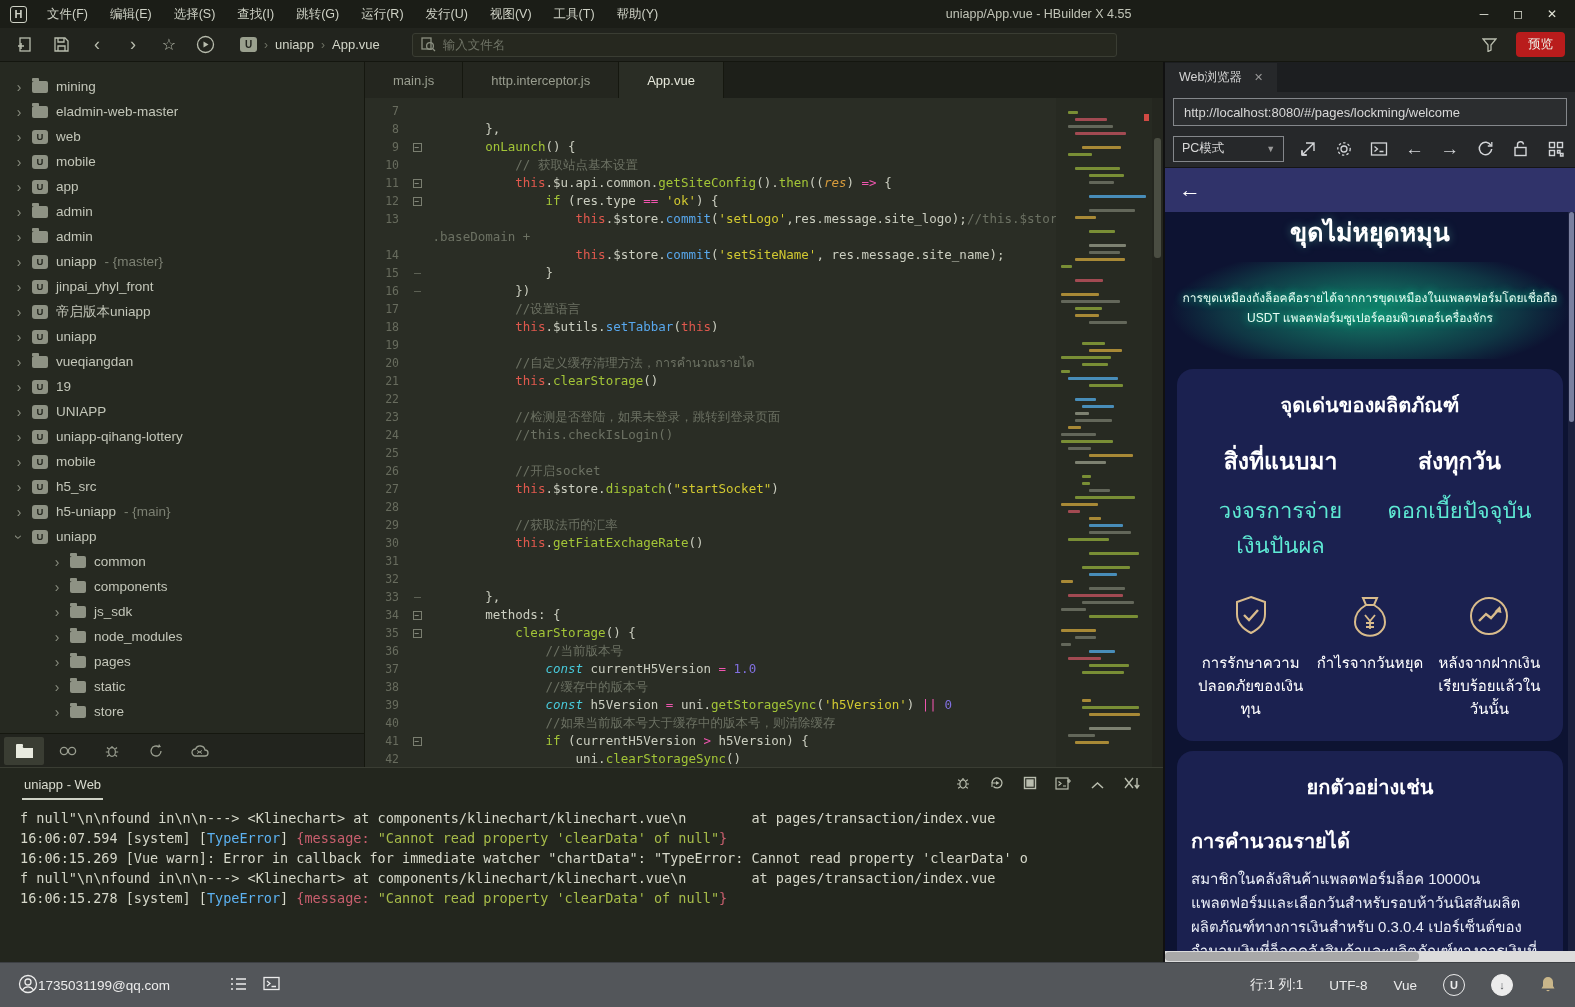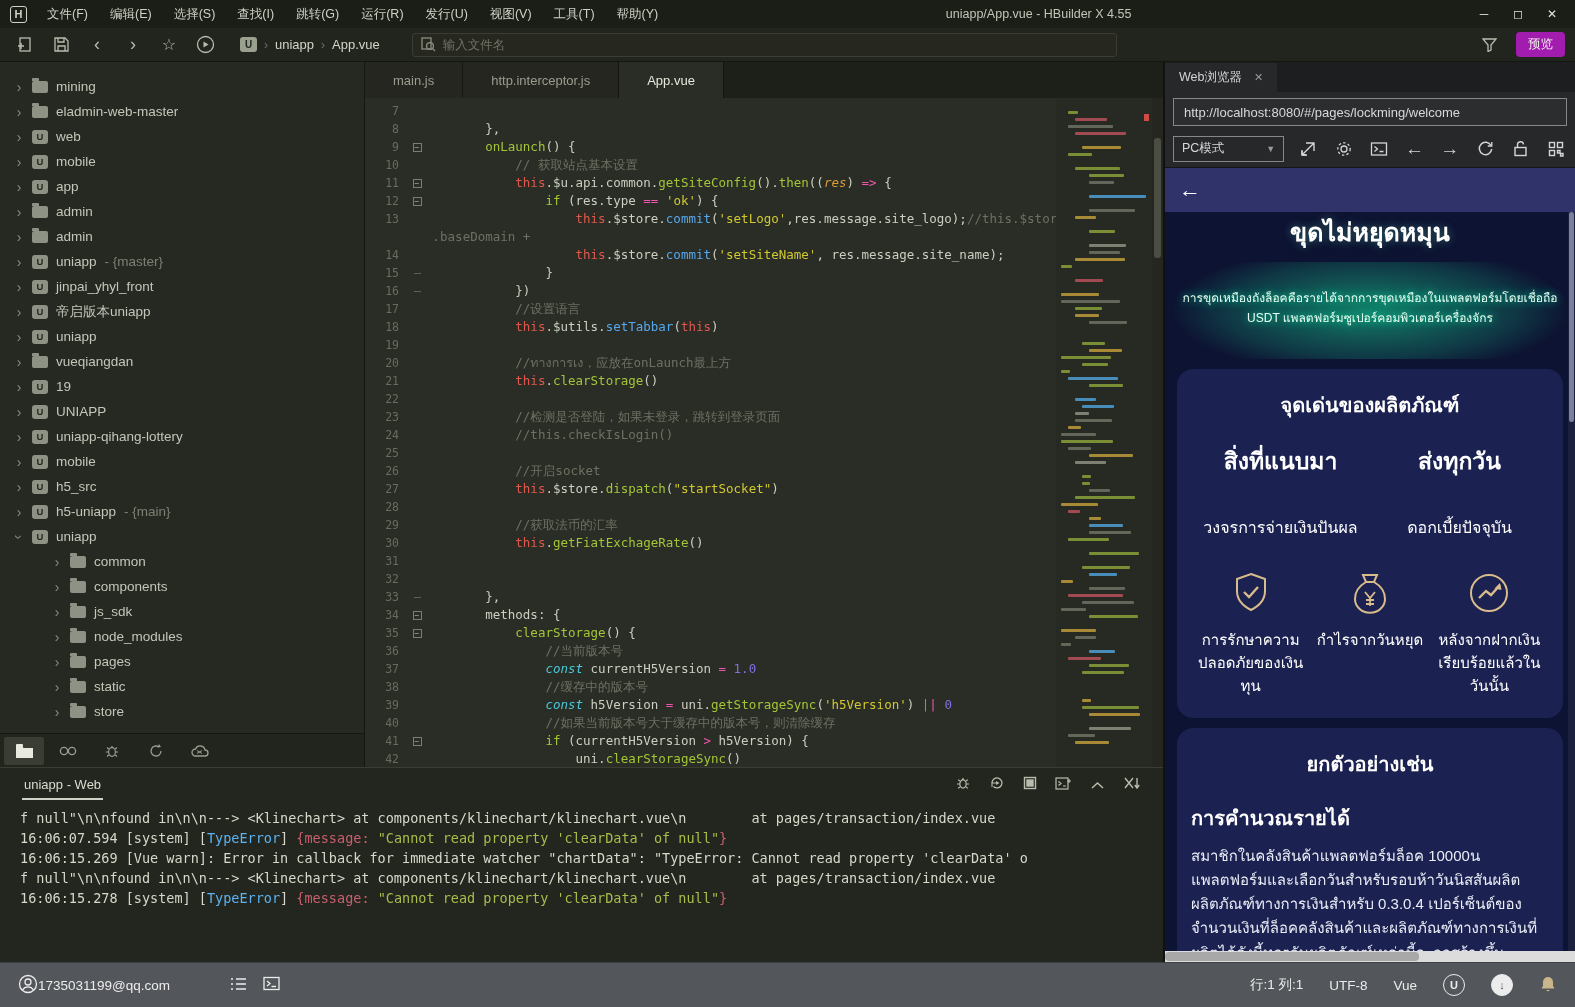--- a/index.html
+++ b/index.html
@@ -19,21 +19,21 @@
   .toolbar{height:34px;background:#22241e;border-bottom:1px solid #14160f;display:flex;align-items:center;padding:0 10px;gap:6px;flex:0 0 auto}
   .tbtn{width:30px;height:26px;display:flex;align-items:center;justify-content:center;color:#b9bdae}
   .tbtn svg{display:block}
   .crumb{display:flex;align-items:center;gap:7px;margin-left:14px;font-size:13px;color:#d2d5c8}
   .crumb .sep{color:#6e7164;font-size:12px}
   .badge-u{width:17px;height:15px;background:#9aa08e;border-radius:3px;color:#23251f;font-size:10px;font-weight:bold;display:flex;align-items:center;justify-content:center}
   .searchbox{flex:1;max-width:705px;height:24px;margin-left:26px;background:#26281f;border:1px solid #3a3d33;border-radius:3px;display:flex;align-items:center;padding:0 8px;gap:7px}
   .searchbox input{flex:1;background:transparent;border:none;outline:none;color:#d2d5c8;font-size:12.5px;font-family:"Liberation Sans",sans-serif}
   .searchbox input::placeholder{color:#6f7366}
   .toolbar-right{margin-left:auto;display:flex;align-items:center;gap:12px}
-  .preview-btn{background:#a21caf;color:#eef0e6;font-size:12.5px;padding:4px 12px;border-radius:4px}
+  .preview-btn{background:#b91c1c;color:#eef0e6;font-size:12.5px;padding:4px 12px;border-radius:4px}
 
   
   .content{flex:1;display:flex;min-height:0}
   .left-block{flex:1;display:flex;flex-direction:column;min-width:0}
   .toprow{height:705px;display:flex;min-height:0}
 
   
   .sidebar{width:365px;background:#262921;display:flex;flex-direction:column;border-right:1px solid #15170f}
   .tree{flex:1;padding-top:12px;overflow:hidden;position:relative}
   .tree-row{height:25px;display:flex;align-items:center;gap:8px;font-size:13.5px;color:#c3c6b9;padding-left:14px;cursor:default}
@@ -102,21 +102,21 @@
   .p-scroll{height:calc(100% - 44px);overflow:hidden}
   .hero{text-align:center}
   .hero-title{font-size:25px;font-weight:bold;text-shadow:0 0 10px rgba(120,255,210,.35)}
   .hero-glow{margin-top:10px;padding:26px 14px 30px;background:radial-gradient(ellipse 65% 90% at 50% 50%,rgba(25,215,150,.55),rgba(25,215,150,.18) 55%,transparent 75%)}
   .hero-sub{font-size:12px;line-height:1.7;color:#eafff5;text-shadow:0 0 8px rgba(0,255,180,.9)}
   .pcard{margin:10px 12px;background:#1b2150;border-radius:16px;padding:20px 14px;color:#fff}
   .pcard h2{font-size:20px;font-weight:600;text-align:center}
   .hl-cols{display:flex;margin-top:22px;text-align:center}
   .hl-col{flex:1}
   .hl-top{font-size:23px;font-weight:bold}
-  .hl-bot{font-size:16px;margin-top:36px;color:#ffffff}
+  .hl-bot{font-size:22px;margin-top:14px;color:#5eead4}
   .features{display:flex;margin-top:30px;text-align:center;gap:0}
   .feature{flex:1}
   .feature svg{display:inline-block}
   .f-label{font-size:15px;line-height:1.55;margin-top:8px}
   .ex-sub{font-size:20px;font-weight:bold;margin:22px 0 10px;text-align:left}
   .ex-body{font-size:15px;line-height:1.62;color:#e9edf6;text-align:left}
   .p-vscroll{position:absolute;right:0;top:44px;width:7px;height:calc(100% - 44px);background:rgba(255,255,255,.06)}
   .p-vscroll .thumb{position:absolute;top:0;left:1px;width:5px;height:210px;background:#7a80a0;border-radius:3px}
   .b-hscroll{height:11px;background:#dcdcdc;position:relative;flex:0 0 auto}
   .b-hscroll .thumb{position:absolute;top:1px;left:0;height:9px;width:62%;background:#a8a8a8;border-radius:4px}
@@ -384,21 +384,21 @@
                 <div class="code-line"><span class="gut">11</span><span class="fold"><span class="box">−</span></span><span><span class="tk-pl">            </span><span class="tk-th">this</span><span class="tk-pl">.$u.api.common.</span><span class="tk-fn">getSiteConfig</span><span class="tk-pl">().</span><span class="tk-fn">then</span><span class="tk-pl">((</span><span class="tk-pr">res</span><span class="tk-pl">) </span><span class="tk-op">=&gt;</span><span class="tk-pl"> {</span></span></div>
                 <div class="code-line"><span class="gut">12</span><span class="fold"><span class="box">−</span></span><span><span class="tk-pl">                </span><span class="tk-kw">if</span><span class="tk-pl"> (res.type </span><span class="tk-op">==</span><span class="tk-pl"> </span><span class="tk-st">'ok'</span><span class="tk-pl">) {</span></span></div>
                 <div class="code-line"><span class="gut">13</span><span class="fold"></span><span><span class="tk-pl">                    </span><span class="tk-th">this</span><span class="tk-pl">.$store.</span><span class="tk-fb">commit</span><span class="tk-pl">(</span><span class="tk-st">'setLogo'</span><span class="tk-pl">,res.message.site_logo);</span><span class="tk-cm">//this.$store.state</span></span></div>
                 <div class="code-line"><span class="gut"></span><span class="fold"></span><span><span class="tk-cm"> .baseDomain +</span></span></div>
                 <div class="code-line"><span class="gut">14</span><span class="fold"></span><span><span class="tk-pl">                    </span><span class="tk-th">this</span><span class="tk-pl">.$store.</span><span class="tk-fb">commit</span><span class="tk-pl">(</span><span class="tk-st">'setSiteName'</span><span class="tk-pl">, res.message.site_name);</span></span></div>
                 <div class="code-line"><span class="gut">15</span><span class="fold"><span class="endm"></span></span><span><span class="tk-pl">                }</span></span></div>
                 <div class="code-line"><span class="gut">16</span><span class="fold"><span class="endm"></span></span><span><span class="tk-pl">            })</span></span></div>
                 <div class="code-line"><span class="gut">17</span><span class="fold"></span><span><span class="tk-cm">            //设置语言</span></span></div>
                 <div class="code-line"><span class="gut">18</span><span class="fold"></span><span><span class="tk-pl">            </span><span class="tk-th">this</span><span class="tk-pl">.$utils.</span><span class="tk-fb">setTabbar</span><span class="tk-pl">(</span><span class="tk-th">this</span><span class="tk-pl">)</span></span></div>
                 <div class="code-line"><span class="gut">19</span><span class="fold"></span><span></span></div>
-                <div class="code-line"><span class="gut">20</span><span class="fold"></span><span><span class="tk-cm">            //ทางการเง，应放在onLaunch最上方</span></span></div>
+                <div class="code-line"><span class="gut">20</span><span class="fold"></span><span><span class="tk-cm">            //自定义缓存清理方法，การคำนวณรายได</span></span></div>
                 <div class="code-line"><span class="gut">21</span><span class="fold"></span><span><span class="tk-pl">            </span><span class="tk-th">this</span><span class="tk-pl">.</span><span class="tk-fn">clearStorage</span><span class="tk-pl">()</span></span></div>
                 <div class="code-line"><span class="gut">22</span><span class="fold"></span><span></span></div>
                 <div class="code-line"><span class="gut">23</span><span class="fold"></span><span><span class="tk-cm">            //检测是否登陆，如果未登录，跳转到登录页面</span></span></div>
                 <div class="code-line"><span class="gut">24</span><span class="fold"></span><span><span class="tk-cm">            //this.checkIsLogin()</span></span></div>
                 <div class="code-line"><span class="gut">25</span><span class="fold"></span><span></span></div>
                 <div class="code-line"><span class="gut">26</span><span class="fold"></span><span><span class="tk-cm">            //开启socket</span></span></div>
                 <div class="code-line"><span class="gut">27</span><span class="fold"></span><span><span class="tk-pl">            </span><span class="tk-th">this</span><span class="tk-pl">.$store.</span><span class="tk-fn">dispatch</span><span class="tk-pl">(</span><span class="tk-st">"startSocket"</span><span class="tk-pl">)</span></span></div>
                 <div class="code-line"><span class="gut">28</span><span class="fold"></span><span></span></div>
                 <div class="code-line"><span class="gut">29</span><span class="fold"></span><span><span class="tk-cm">            //获取法币的汇率</span></span></div>
                 <div class="code-line"><span class="gut">30</span><span class="fold"></span><span><span class="tk-pl">            </span><span class="tk-th">this</span><span class="tk-pl">.</span><span class="tk-fn">getFiatExchageRate</span><span class="tk-pl">()</span></span></div>

